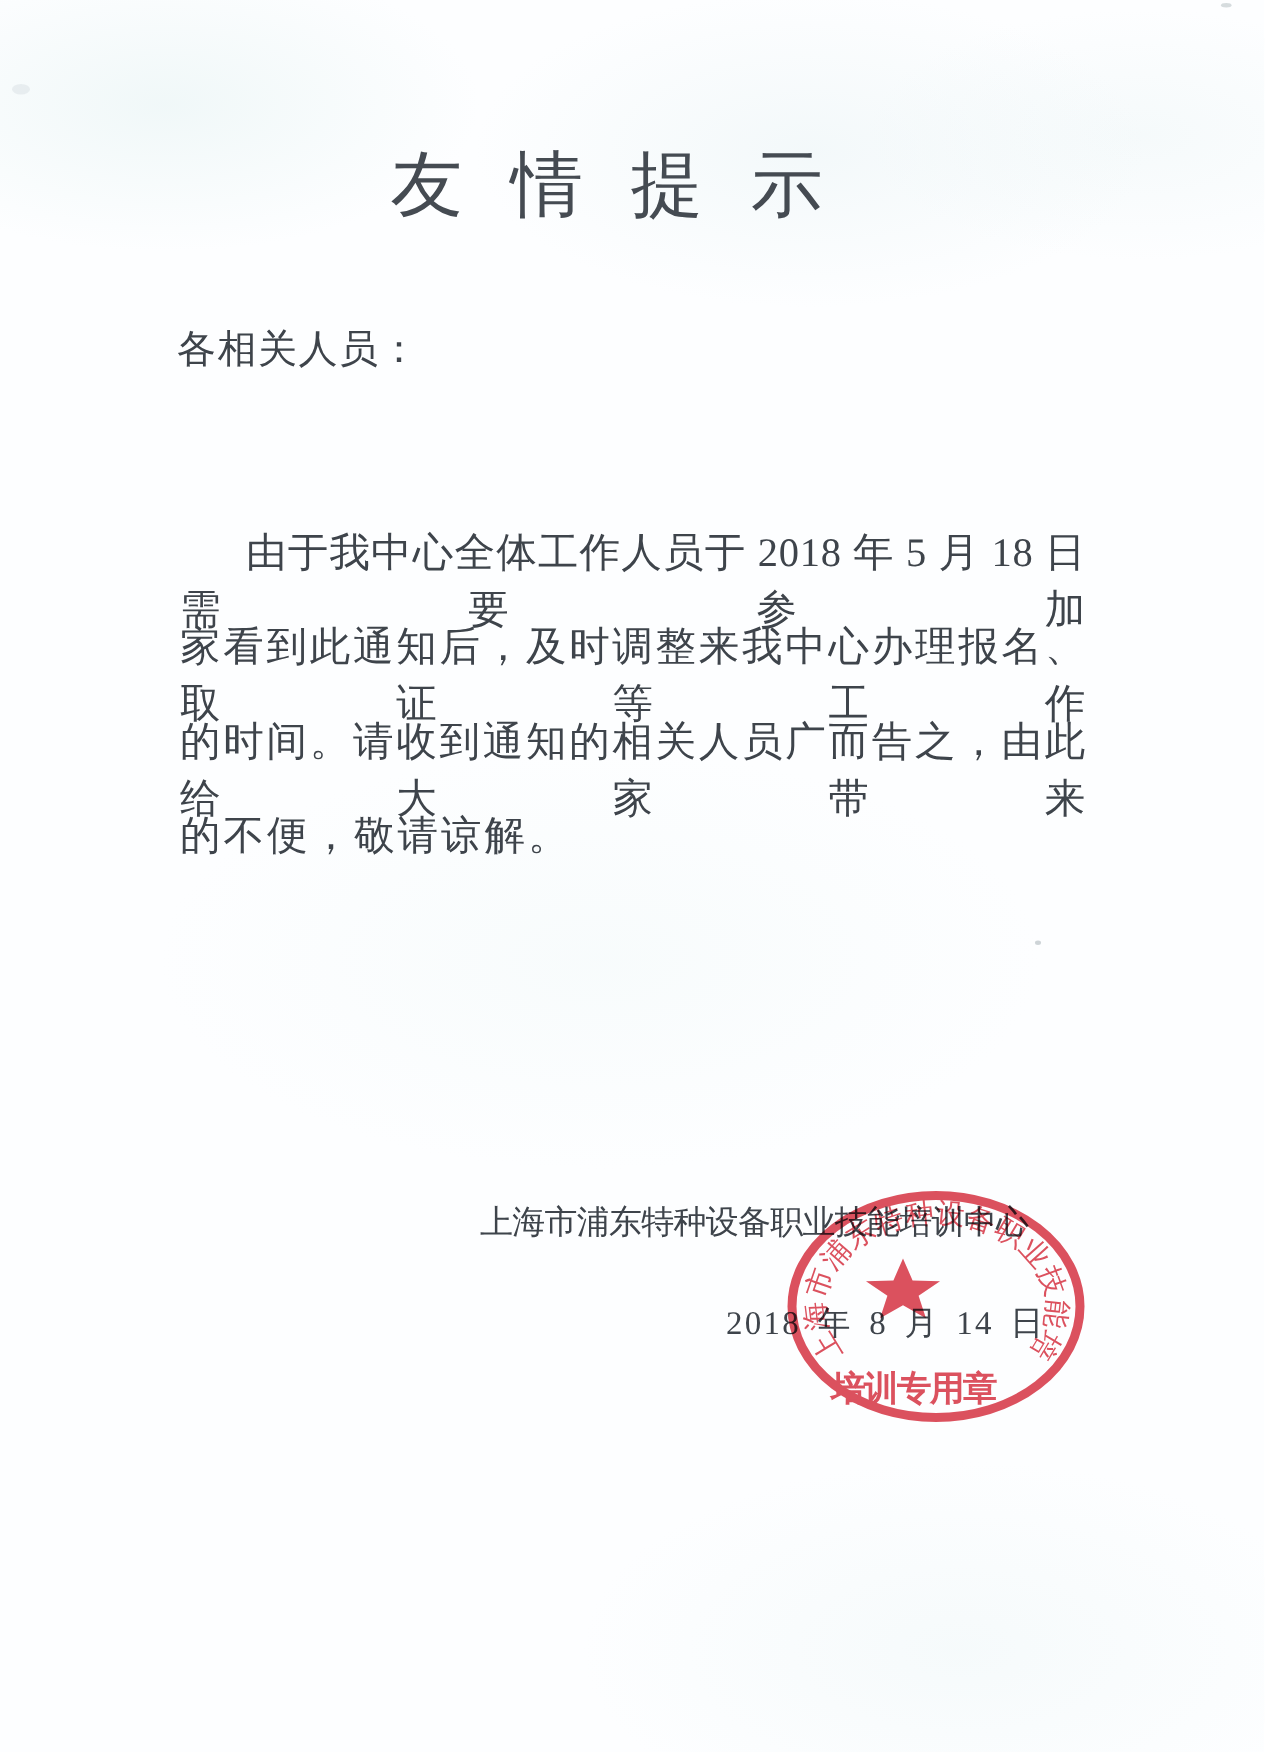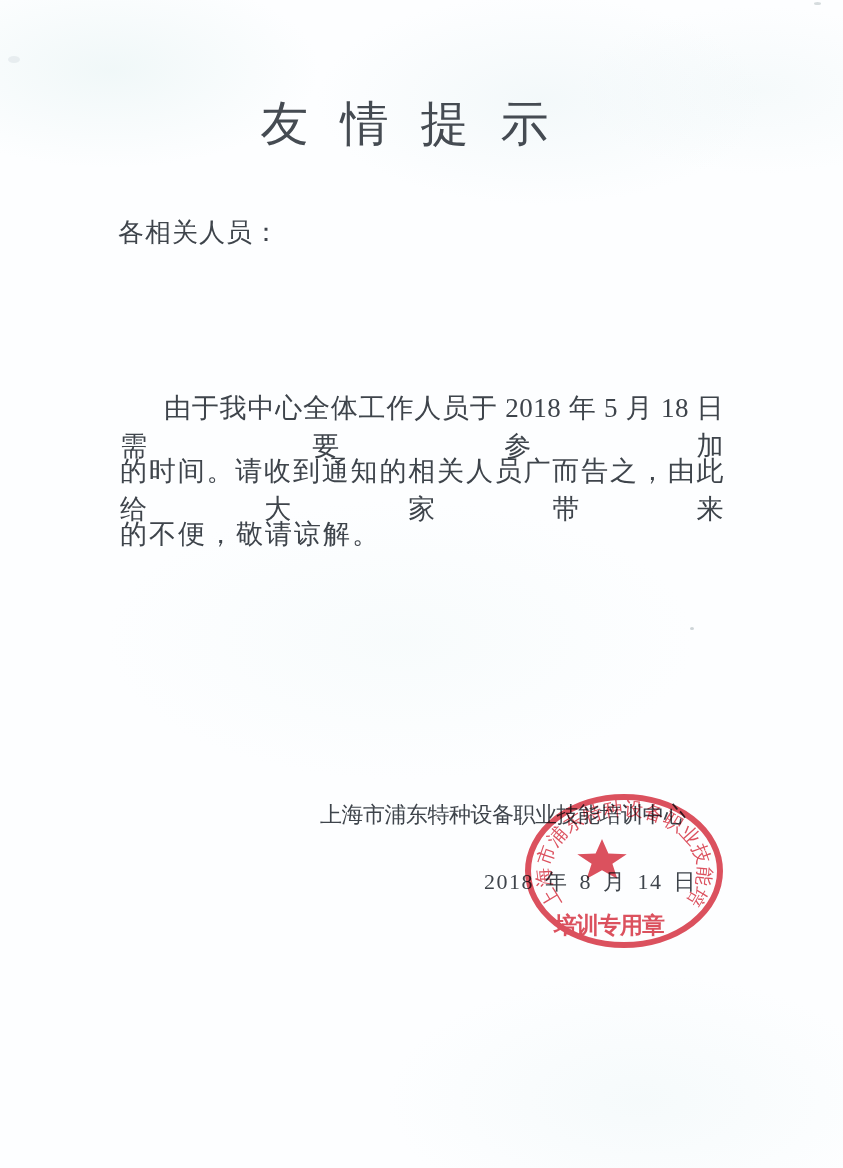--- a/index.html
+++ b/index.html
@@ -35,21 +35,21 @@
     position:absolute;left:120px;top:349px;width:604px;
     color:#3e444b;font-size:27px;
   }
   .line{
     height:63px;
     line-height:38px;
     text-align:justify;
     text-align-last:justify;
     letter-spacing:.5px;
   }
-  .line.indent{text-indent:44px;margin-top:40px;}
+  .line.indent{text-indent:44px;}
   .line.last{text-align-last:left;height:auto;letter-spacing:2px;}
   .signature{
     position:absolute;left:320px;top:801px;
     font-size:22px;line-height:28px;color:#3e444b;
     letter-spacing:-0.5px;white-space:pre;
   }
   .date{
     position:absolute;left:484px;top:868px;
     font-size:22px;line-height:28px;color:#3e444b;
     letter-spacing:1.5px;word-spacing:4px;white-space:pre;
@@ -70,20 +70,21 @@
 <body>
 
 <div class="page">
 
   <div class="title">友 情 提 示</div>
 
   <div class="salutation">各相关人员：</div>
 
   <div class="body">
     <div class="line indent">由于我中心全体工作人员于 2018 年 5 月 18 日需要参加</div>
+    <div class="line">家看到此通知后，及时调整来我中心办理报名、取证等工作</div>
     <div class="line">的时间。请收到通知的相关人员广而告之，由此给大家带来</div>
     <div class="line last">的不便，敬请谅解。</div>
   </div>
 
   <div class="signature">上海市浦东特种设备职业技能培训中心</div>
 
   <div class="date">2018 年 8 月 14 日</div>
 
   <svg class="seal" viewBox="0 0 212 168" xmlns="http://www.w3.org/2000/svg" aria-hidden="true">
     <defs>

